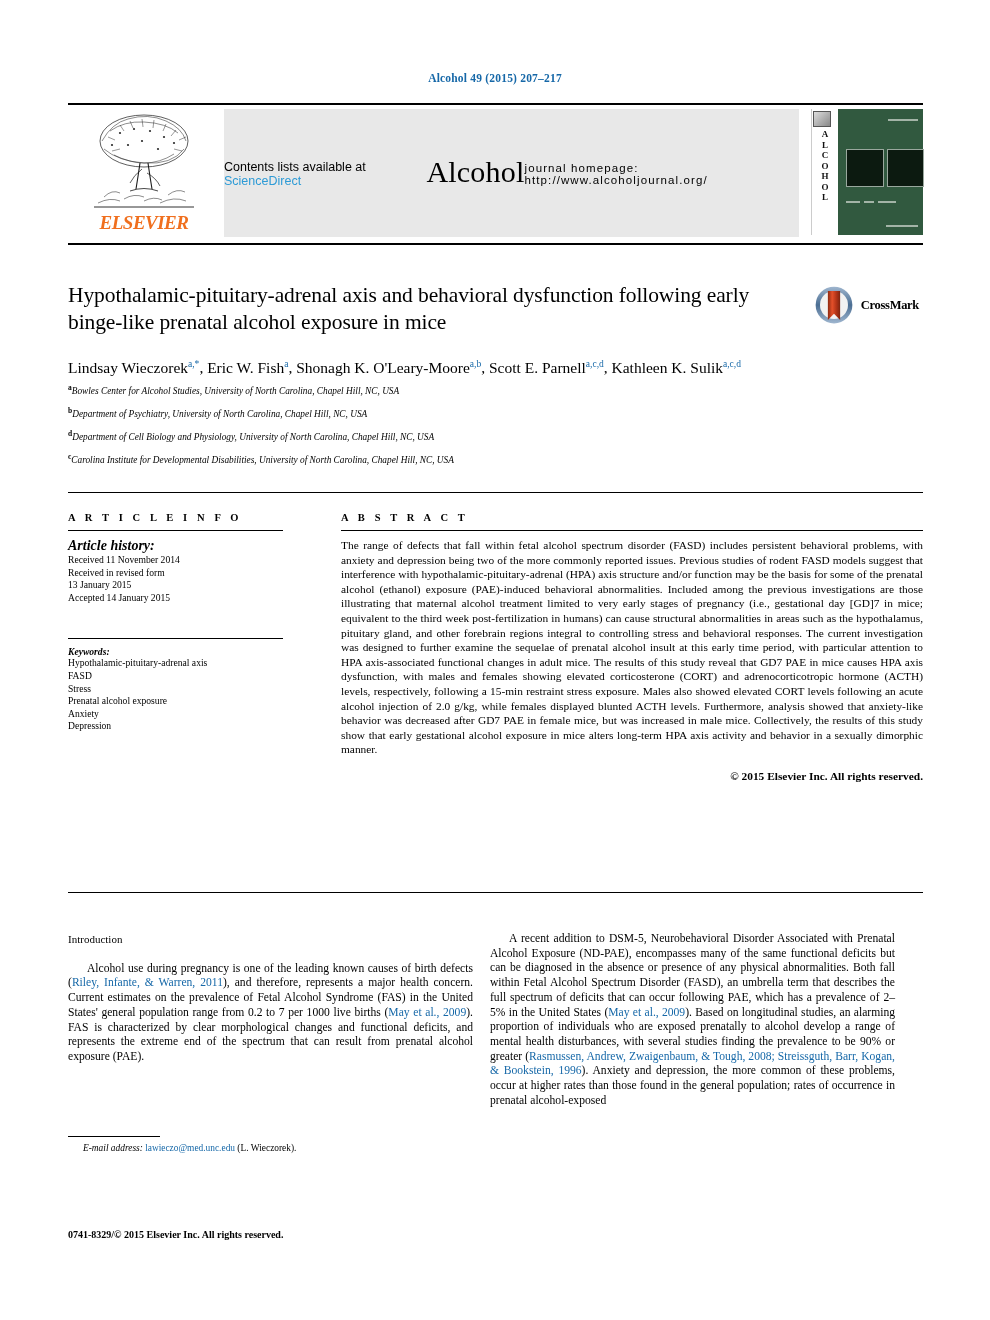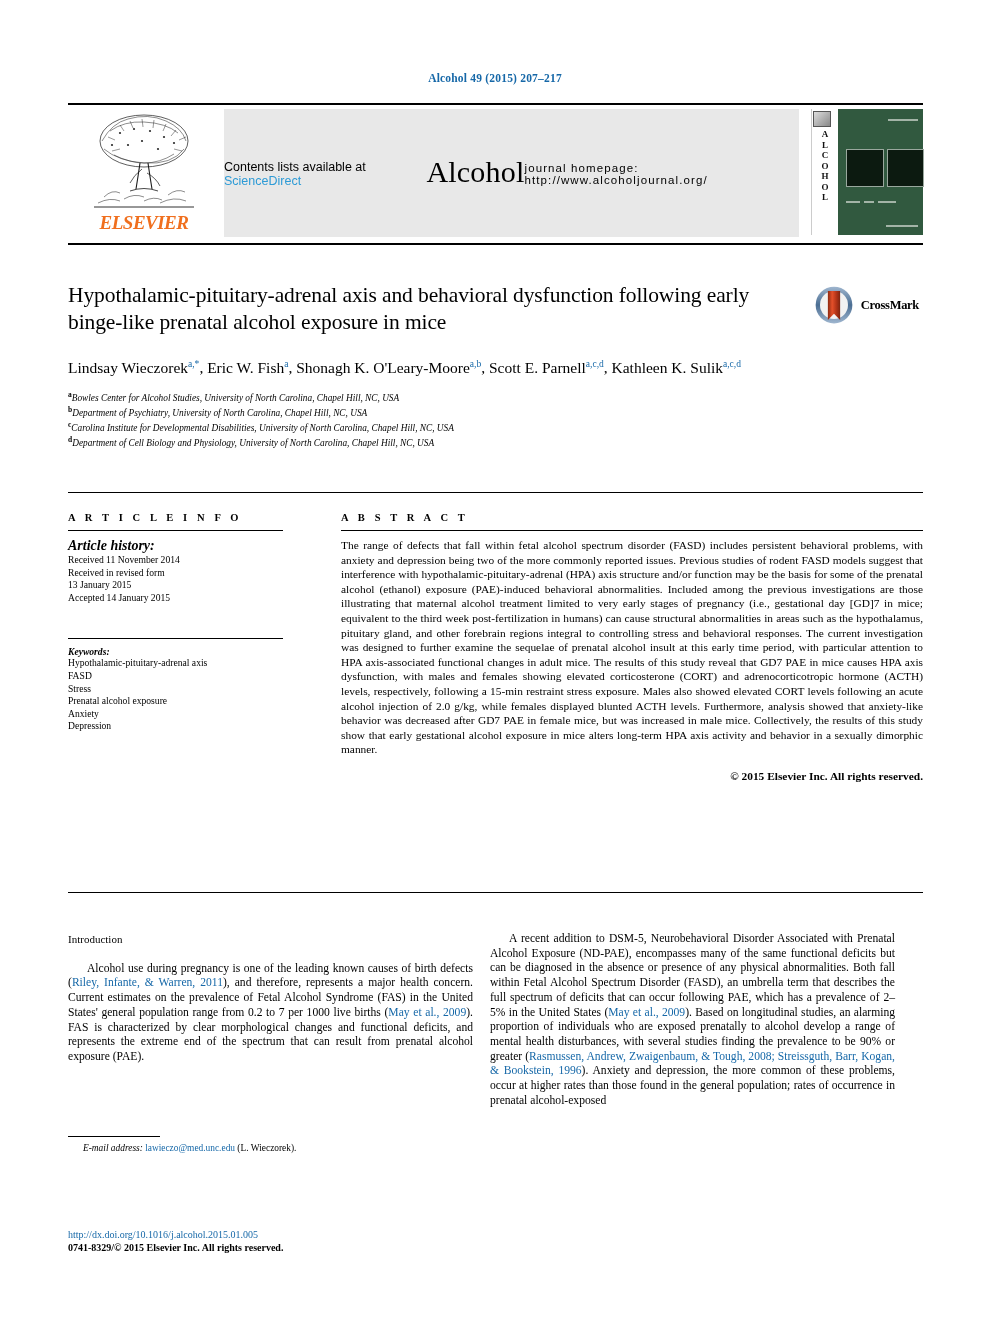--- a/index.html
+++ b/index.html
@@ -93,21 +93,21 @@
   .cm-badge{width:42px;height:42px;}
   .cm-text{
     font-family:"Liberation Serif",serif;font-weight:bold;
     font-size:12.5px;letter-spacing:-.3px;
   }
   .authors{
     margin-top:18px;font-size:15.5px;line-height:21px;
     width:830px;font-family:"Liberation Serif",serif;
   }
   .authors sup{color:#1668a8;font-size:9.5px;}
-  .affils{margin-top:11px;font-size:9.3px;font-style:italic;line-height:11px;}
+  .affils{font-size:9.3px;font-style:italic;line-height:20px;}
   .affils sup{font-style:normal;font-weight:bold;font-size:7.5px;}
 
   
   .rule-mid{position:absolute;left:68px;top:492px;width:855px;border-top:1px solid #000;}
 
   .info-col{position:absolute;left:68px;top:512px;width:215px;}
   .sec-head{
     font-family:"Liberation Serif",serif;font-weight:bold;font-size:10.5px;
     letter-spacing:3.6px;
   }
@@ -261,22 +261,22 @@
         <path d="M17 8 h14 v33 l-7 -7 l-7 7 z" fill="url(#rib)"></path>
       </svg>
       <span class="cm-text">CrossMark</span>
     </div>
 
     <div class="authors">Lindsay Wieczorek<sup>a,*</sup>, Eric W. Fish<sup>a</sup>, Shonagh K. O'Leary-Moore<sup>a,b</sup>, Scott E. Parnell<sup>a,c,d</sup>, Kathleen K. Sulik<sup>a,c,d</sup></div>
 
     <div class="affils">
         <div><sup>a</sup>Bowles Center for Alcohol Studies, University of North Carolina, Chapel Hill, NC, USA</div>
         <div><sup>b</sup>Department of Psychiatry, University of North Carolina, Chapel Hill, NC, USA</div>
+        <div><sup>d</sup>Department of Cell Biology and Physiology, University of North Carolina, Chapel Hill, NC, USA</div>
         <div><sup>c</sup>Carolina Institute for Developmental Disabilities, University of North Carolina, Chapel Hill, NC, USA</div>
-        <div><sup>d</sup>Department of Cell Biology and Physiology, University of North Carolina, Chapel Hill, NC, USA</div>
       </div>
   </div>
 
   <div class="rule-mid"></div>
 
   <div class="info-col">
     <div class="sec-head">A R T I C L E   I N F O</div>
     <div class="hr-thin"></div>
     <div class="hist-title">Article history:</div>
     <div class="hist-line">Received 11 November 2014</div>
@@ -315,17 +315,16 @@
   <div class="footnote">
     <div class="fn-rule"></div>
     <div class="fn-email">
       <i>E-mail address:</i>
       <a class="ref" href="#">lawieczo@med.unc.edu</a>
       <span>(L. Wieczorek).</span>
     </div>
   </div>
 
   <div class="doi-block">
-    <div><a class="ref doi-link" href="#">http://dx.doi.org/10.1016/j.alcohol.2015.01.005</a></div>
     <div class="issn">0741-8329/© 2015 Elsevier Inc. All rights reserved.</div>
   </div>
 
 </div>
 
 </body></html>

